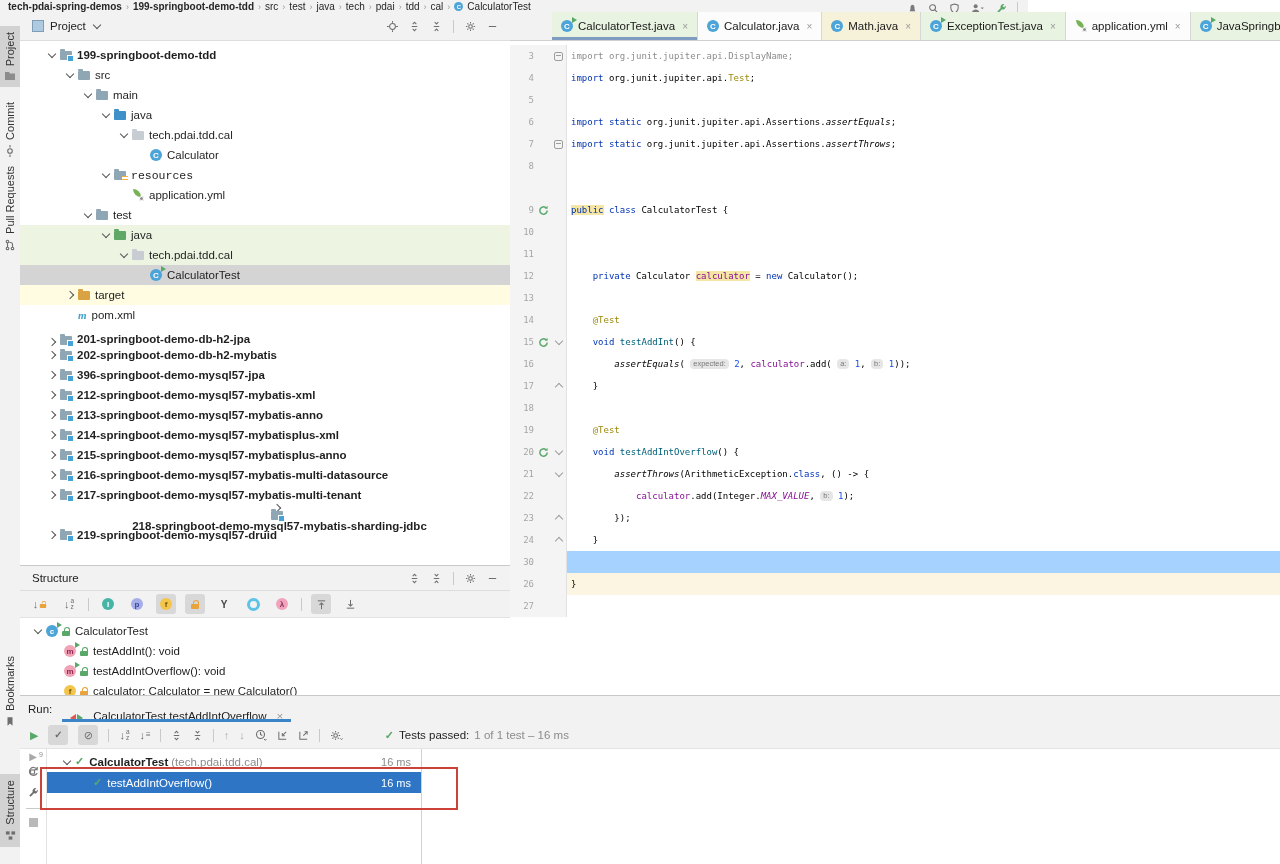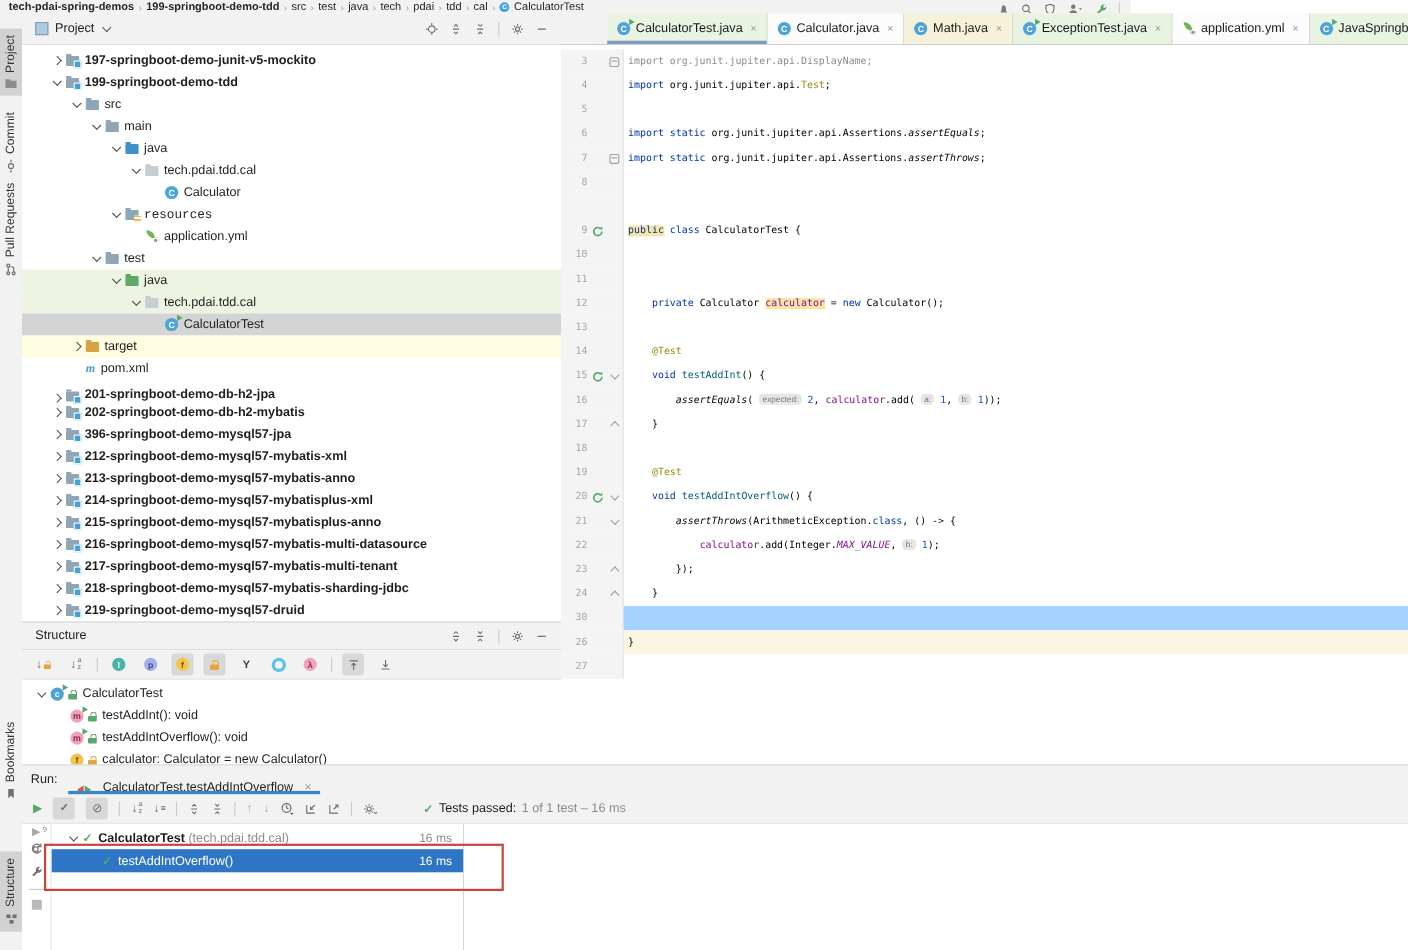--- a/index.html
+++ b/index.html
@@ -291,27 +291,20 @@
           <span class="tic">
             <svg width="11" height="11" viewBox="0 0 12 12">
               <path d="M2 6h8" stroke="#6E6E6E" fill="none" stroke-width="1.1"></path>
             </svg>
           </span>
         </div>
     </div>
     <div id="project-tree" class="tree" style="padding-top: 4px;">
         <div class="trow b" style="padding-left: 24px;">
           <span class="chslot">
-            <span class="chv r"></span>
-          </span>
-          <span class="fold module tic"></span>
-          <span class="lbl">197-springboot-demo-junit-v5-mockito</span>
-        </div>
-        <div class="trow b" style="padding-left: 24px;">
-          <span class="chslot">
             <span class="chv d"></span>
           </span>
           <span class="fold module tic"></span>
           <span class="lbl">199-springboot-demo-tdd</span>
         </div>
         <div class="trow" style="padding-left: 42px;">
           <span class="chslot">
             <span class="chv d"></span>
           </span>
           <span class="fold tic"></span>
@@ -449,21 +442,21 @@
           <span class="fold module tic"></span>
           <span class="lbl">216-springboot-demo-mysql57-mybatis-multi-datasource</span>
         </div>
         <div class="trow b" style="padding-left: 24px;">
           <span class="chslot">
             <span class="chv r"></span>
           </span>
           <span class="fold module tic"></span>
           <span class="lbl">217-springboot-demo-mysql57-mybatis-multi-tenant</span>
         </div>
-        <div class="trow b" style="padding-left: 24px;">
+        <div class="trow b" style="padding-left: 24px; flex-direction: column;">
           <span class="chslot">
             <span class="chv r"></span>
           </span>
           <span class="fold module tic"></span>
           <span class="lbl">218-springboot-demo-mysql57-mybatis-sharding-jdbc</span>
         </div>
         <div class="trow b" style="padding-left: 24px;">
           <span class="chslot">
             <span class="chv r"></span>
           </span>

